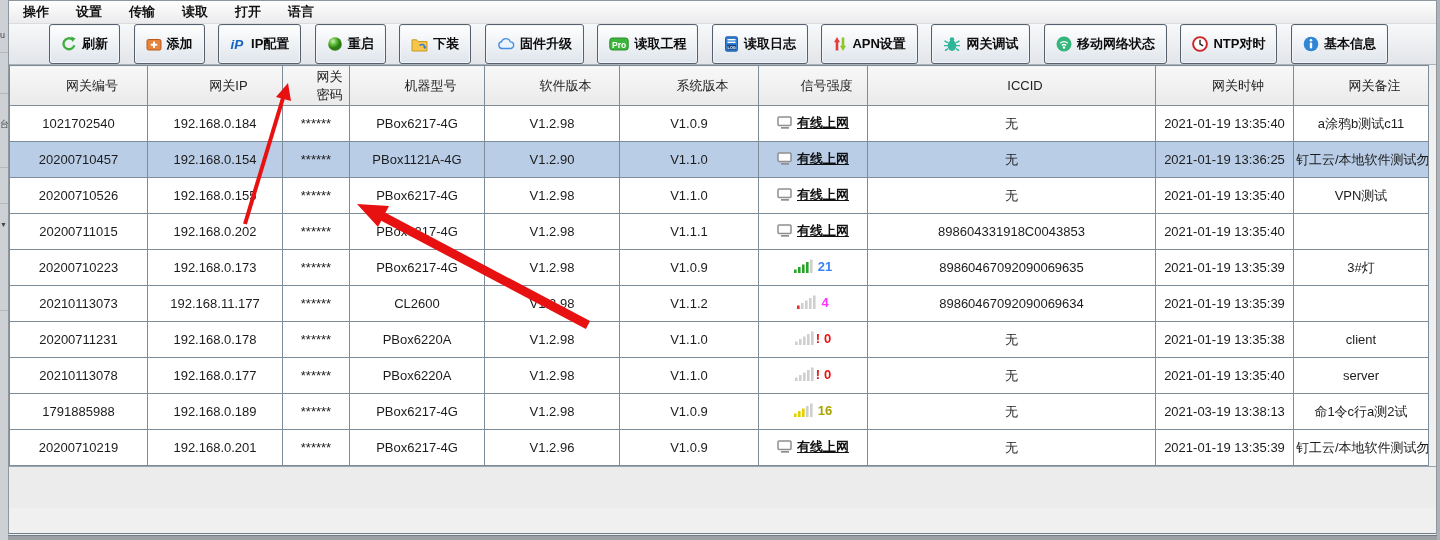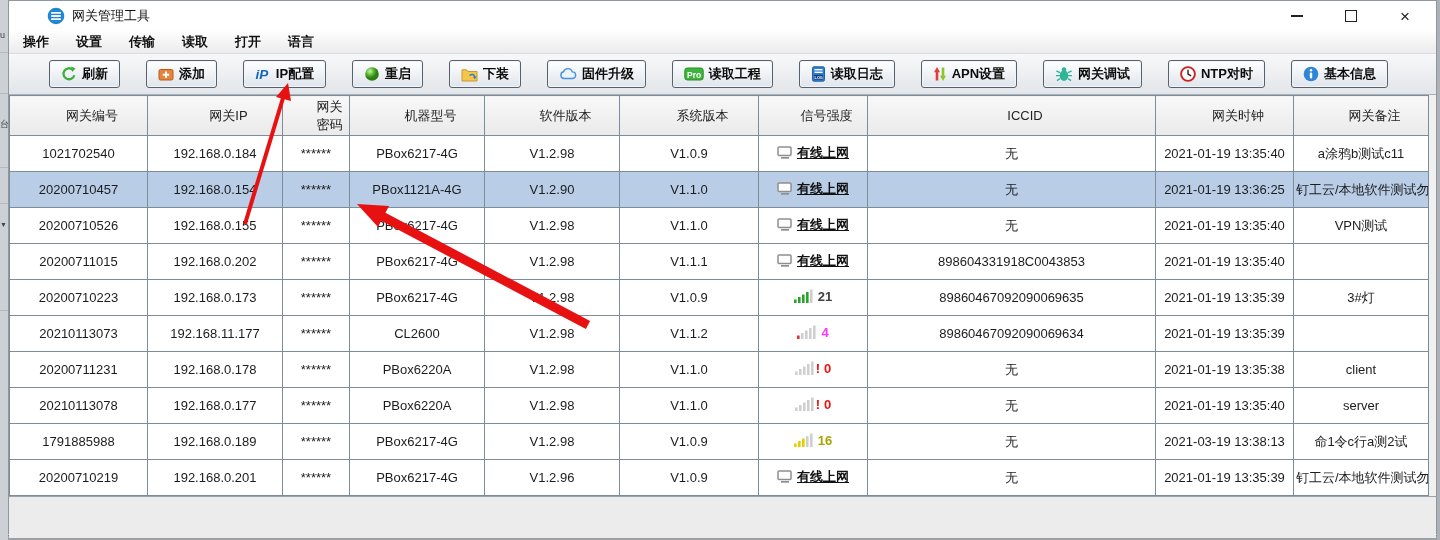--- a/index.html
+++ b/index.html
@@ -18,21 +18,21 @@
   .win-controls{position:absolute;right:4px;top:0;height:30px;display:flex;}
   .winbtn{width:54px;height:30px;display:flex;align-items:center;justify-content:center;color:#222;cursor:pointer;}
   .glyph-min{display:inline-block;width:12px;border-top:2px solid #222;}
   .glyph-max{display:inline-block;width:10px;height:10px;border:1.5px solid #222;}
   .glyph-close{font-size:17px;line-height:1;}
   .menubar{height:22px;background:linear-gradient(#fefefe,#ebebed);border-bottom:1px solid #dcdcdc;
            display:flex;align-items:center;gap:27px;padding-left:14px;}
   .menu-item{font-size:13px;font-weight:bold;color:#111;cursor:pointer;}
   .toolbar{height:40px;background:linear-gradient(#f7f8f9,#e2e5e9);border-bottom:1px solid #aab0b6;
            display:flex;align-items:center;justify-content:space-between;padding:0 48px 0 40px;}
-  .tb-btn{display:inline-flex;align-items:center;gap:5px;height:28px;padding:0 11px;
+  .tb-btn{display:inline-flex;align-items:center;gap:5px;height:40px;padding:0 11px;
           background:linear-gradient(#ffffff,#dfe5ec);border:1px solid #56616d;border-radius:3px;
           box-shadow:inset 0 0 0 1px #f2f5f8;font-size:13px;font-weight:bold;color:#0c0c0c;cursor:pointer;white-space:nowrap;}
   .tb-btn svg{flex:0 0 auto;}
   
   .table-area{background:#f0f0f0;}
   table.gw{border-collapse:collapse;table-layout:fixed;width:1419px;background:#fff;}
   table.gw th{height:37px;background:linear-gradient(#f8f8f8,#eaeaea);font-weight:normal;font-size:13px;color:#222;
               border:1px solid #7d8c99;padding-left:28px;}
   table.gw td{height:35px;font-size:13px;color:#1c1c1c;text-align:center;border:1px solid #7d8c99;
               white-space:nowrap;overflow:hidden;padding:0 2px;}
@@ -56,42 +56,20 @@
     <div class="line" style="top:167px"></div>
     <div class="line" style="top:203px"></div>
     <div class="line" style="top:310px"></div>
     <div class="frag" style="top:31px">u</div>
     <div class="frag" style="top:120px">台</div>
     <div class="frag" style="top:221px;font-size:7px">▼</div>
   </div>
 
   <div class="app-window">
 
-    <div class="titlebar">
-      <span class="app-icon">
-        <svg width="18" height="18" viewBox="0 0 18 18">
-          <circle cx="9" cy="9" r="8.3" fill="#1e88d2"></circle>
-          <rect x="4" y="4.9" width="10" height="1.9" rx="0.9" fill="#fff"></rect>
-          <rect x="4" y="8.05" width="10" height="1.9" rx="0.9" fill="#fff"></rect>
-          <rect x="4" y="11.2" width="10" height="1.9" rx="0.9" fill="#fff"></rect>
-        </svg>
-      </span>
-      <span class="title">网关管理工具</span>
-      <div class="win-controls">
-        <span class="winbtn">
-            <span class="glyph-min"></span>
-          </span>
-        <span class="winbtn">
-            <span class="glyph-max"></span>
-          </span>
-        <span class="winbtn">
-            <span class="glyph-close">×</span>
-          </span>
-      </div>
-    </div>
 
     <div class="menubar">
       <span class="menu-item">操作</span>
       <span class="menu-item">设置</span>
       <span class="menu-item">传输</span>
       <span class="menu-item">读取</span>
       <span class="menu-item">打开</span>
       <span class="menu-item">语言</span>
     </div>
 
@@ -171,20 +149,31 @@
       </button>
       <button class="tb-btn">
         <svg width="18" height="16" viewBox="0 0 18 16">
             <circle cx="9" cy="3.6" r="2.3" fill="#2fb597"></circle>
             <ellipse cx="9" cy="9.6" rx="4.3" ry="5.3" fill="#2fb597"></ellipse>
             <g stroke="#2fb597" stroke-width="1.4" fill="none">
               <path d="M5 6.6 1.5 5M5 9.6H1M5 12.6l-3 2M13 6.6 16.5 5M13 9.6h4M13 12.6l3 2"></path>
             </g>
           </svg>
         <span>网关调试</span>
+      </button>
+      <button class="tb-btn">
+        <svg width="16" height="16" viewBox="0 0 16 16">
+            <circle cx="8" cy="8" r="7.5" fill="#35b57e"></circle>
+            <g fill="none" stroke="#fff" stroke-width="1.4">
+              <path d="M4.3 7.2a5.2 5.2 0 0 1 7.4 0"></path>
+              <path d="M5.9 9.4a3.1 3.1 0 0 1 4.2 0"></path>
+            </g>
+            <circle cx="8" cy="11.5" r="1.2" fill="#fff"></circle>
+          </svg>
+        <span>移动网络状态</span>
       </button>
       <button class="tb-btn">
         <svg width="16" height="16" viewBox="0 0 16 16">
             <circle cx="8" cy="8" r="6.9" fill="#fff" stroke="#cc2222" stroke-width="1.9"></circle>
             <path d="M8 3.8V8l3.1 1.9" fill="none" stroke="#222" stroke-width="1.4"></path>
           </svg>
         <span>NTP对时</span>
       </button>
       <button class="tb-btn">
         <svg width="16" height="16" viewBox="0 0 16 16">
@@ -305,21 +294,21 @@
               <td>V1.2.98</td>
               <td>V1.0.9</td>
               <td><span class="sig">
                   <svg width="20" height="14" viewBox="0 0 20 14">
                     <rect x="0" y="10.5" width="2.6" height="3.5" fill="#28a428"></rect>
                     <rect x="4" y="8" width="2.6" height="6" fill="#28a428"></rect>
                     <rect x="8" y="5.5" width="2.6" height="8.5" fill="#28a428"></rect>
                     <rect x="12" y="3" width="2.6" height="11" fill="#28a428"></rect>
                     <rect x="16" y="0.5" width="2.6" height="13.5" fill="#cfcfcf"></rect>
                   </svg>
-                  <span class="sig-val" style="color: #404040;">21</span>
+                  <span class="sig-val" style="color: #3b82f6;">21</span>
                 </span></td>
               <td>89860467092090069635</td>
               <td>2021-01-19 13:35:39</td>
               <td>3#灯</td>
             </tr>
             <tr>
               <td>20210113073</td>
               <td>192.168.11.177</td>
               <td>******</td>
               <td>CL2600</td>

